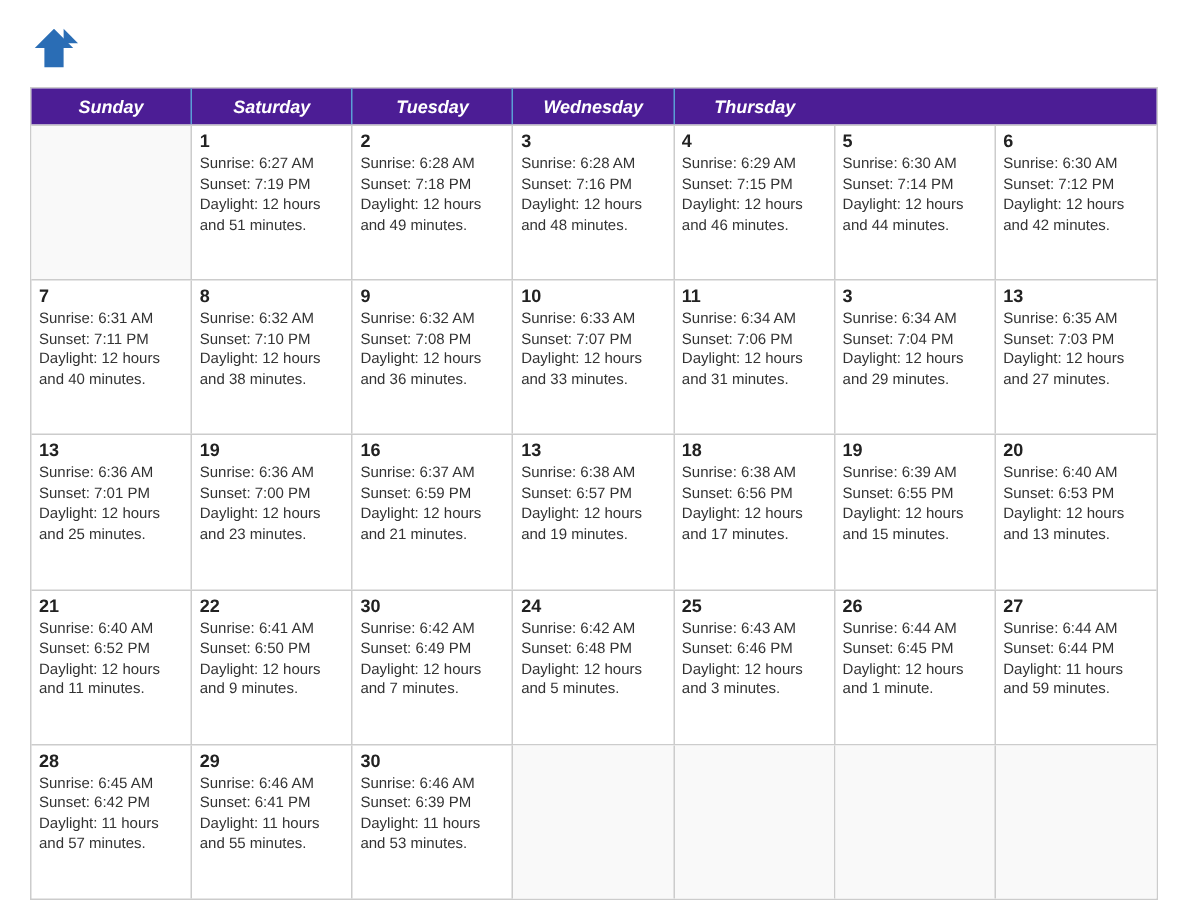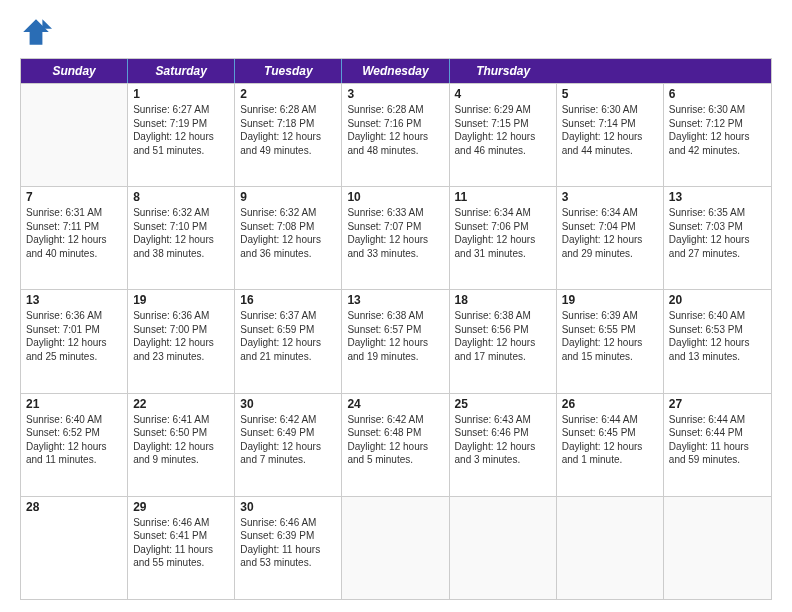--- a/index.html
+++ b/index.html
@@ -251,20 +251,21 @@
             <div class="day-info">Sunrise: 6:44 AM<br>Sunset: 6:45 PM<br>Daylight: 12 hours and 1 minute.</div>
           </div>
           <div class="cal-cell">
             <span class="day-num">27</span>
             <div class="day-info">Sunrise: 6:44 AM<br>Sunset: 6:44 PM<br>Daylight: 11 hours and 59 minutes.</div>
           </div>
         </div>
         <div class="cal-week">
           <div class="cal-cell">
             <span class="day-num">28</span>
+            <div class="day-info">Sunrise: 6:45 AM<br>Sunset: 6:42 PM<br>Daylight: 11 hours and 57 minutes.</div>
           </div>
           <div class="cal-cell">
             <span class="day-num">29</span>
             <div class="day-info">Sunrise: 6:46 AM<br>Sunset: 6:41 PM<br>Daylight: 11 hours and 55 minutes.</div>
           </div>
           <div class="cal-cell">
             <span class="day-num">30</span>
             <div class="day-info">Sunrise: 6:46 AM<br>Sunset: 6:39 PM<br>Daylight: 11 hours and 53 minutes.</div>
           </div>
           <div class="cal-cell empty"></div>

